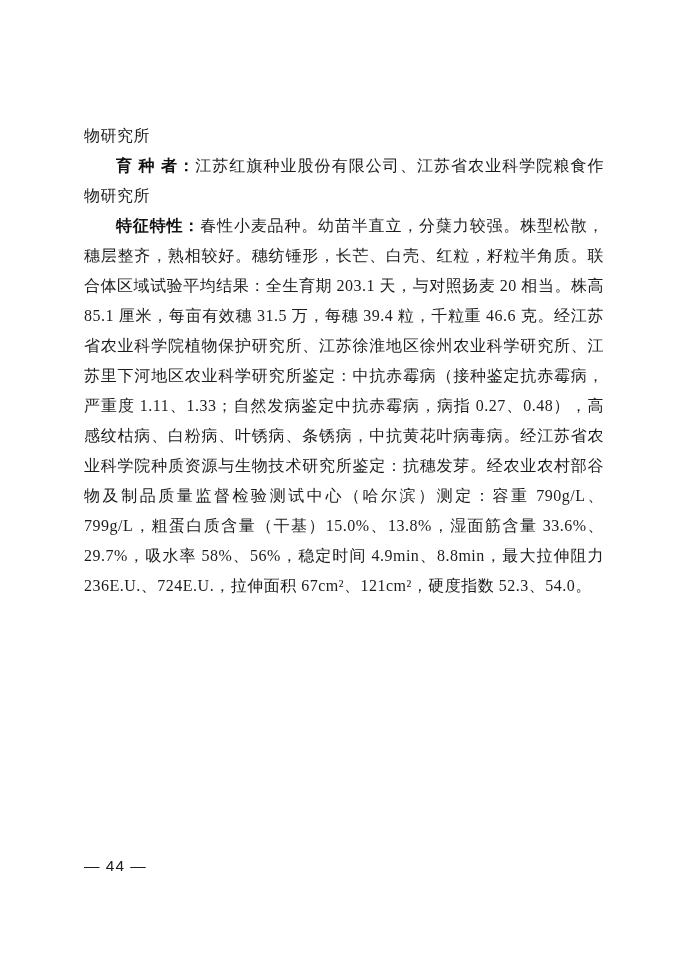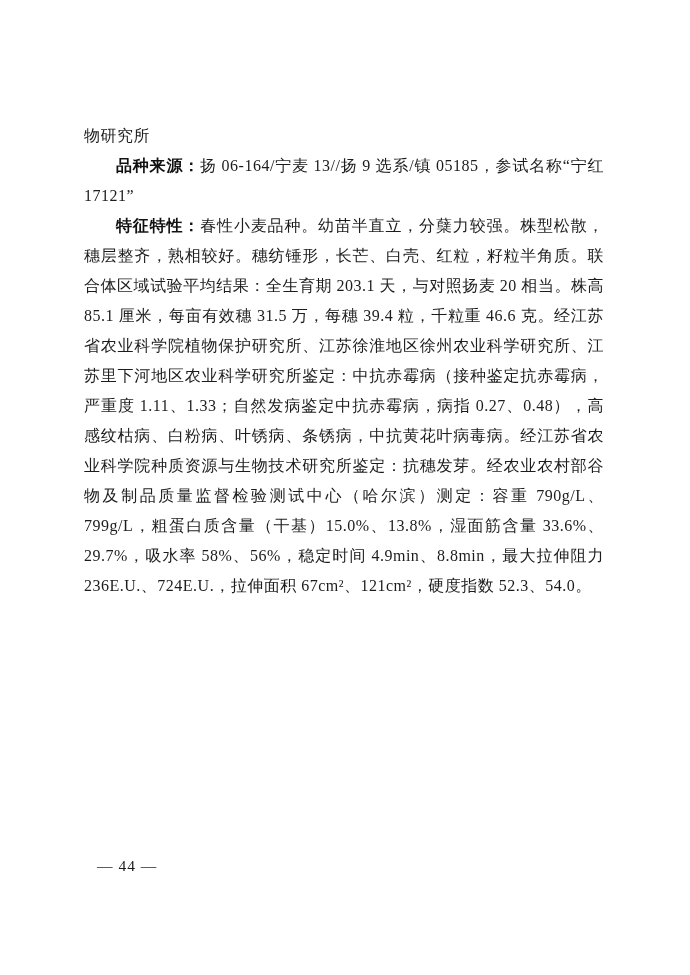--- a/index.html
+++ b/index.html
@@ -28,42 +28,42 @@
   }
   .para { text-indent: 2em; margin: 0; }
   .para.no-indent { text-indent: 0; }
   .field-label {
     font-family: "Liberation Sans", "DejaVu Sans", sans-serif;
     font-weight: 700;
     color: #111111;
   }
   .page-footer {
     position: absolute;
-    left: 97px;
+    left: 84px;
     top: 857px;
-    font-family: Liberation Serif, serif;
+    font-family: Liberation Sans, sans-serif;
     font-size: 15.5px;
     color: #1c1c1c;
     letter-spacing: 1px;
   }
 </style>
 </head>
 <body>
 
 <div class="page">
   <div class="text-block">
 
     <p class="para no-indent">
       <span>物研究所</span>
     </p>
 
+    <p class="para">
+      <span class="field-label">育 种 者：</span><span>江苏红旗种业股份有限公司、江苏省农业科学院粮食作物研究所</span>
+    </p>
 
-    <p class="para">
-      <span class="field-label">品种来源：</span><span>扬 06-164/宁麦 13//扬 9 选系/镇 05185，参试名称“宁红 17121”</span>
-    </p>
 
     <p class="para">
       <span class="field-label">特征特性：</span><span>春性小麦品种。幼苗半直立，分蘖力较强。株型松散，穗层整齐，熟相较好。穗纺锤形，长芒、白壳、红粒，籽粒半角质。联合体区域试验平均结果：全生育期 203.1 天，与对照扬麦 20 相当。株高 85.1 厘米，每亩有效穗 31.5 万，每穗 39.4 粒，千粒重 46.6 克。经江苏省农业科学院植物保护研究所、江苏徐淮地区徐州农业科学研究所、江苏里下河地区农业科学研究所鉴定：中抗赤霉病（接种鉴定抗赤霉病，严重度 1.11、1.33；自然发病鉴定中抗赤霉病，病指 0.27、0.48），高感纹枯病、白粉病、叶锈病、条锈病，中抗黄花叶病毒病。经江苏省农业科学院种质资源与生物技术研究所鉴定：抗穗发芽。经农业农村部谷物及制品质量监督检验测试中心（哈尔滨）测定：容重 790g/L、799g/L，粗蛋白质含量（干基）15.0%、13.8%，湿面筋含量 33.6%、29.7%，吸水率 58%、56%，稳定时间 4.9min、8.8min，最大拉伸阻力 236E.U.、724E.U.，拉伸面积 67cm²、121cm²，硬度指数 52.3、54.0。</span>
     </p>
 
 
 
   </div>
 
   <div class="page-footer">— 44 —</div>

